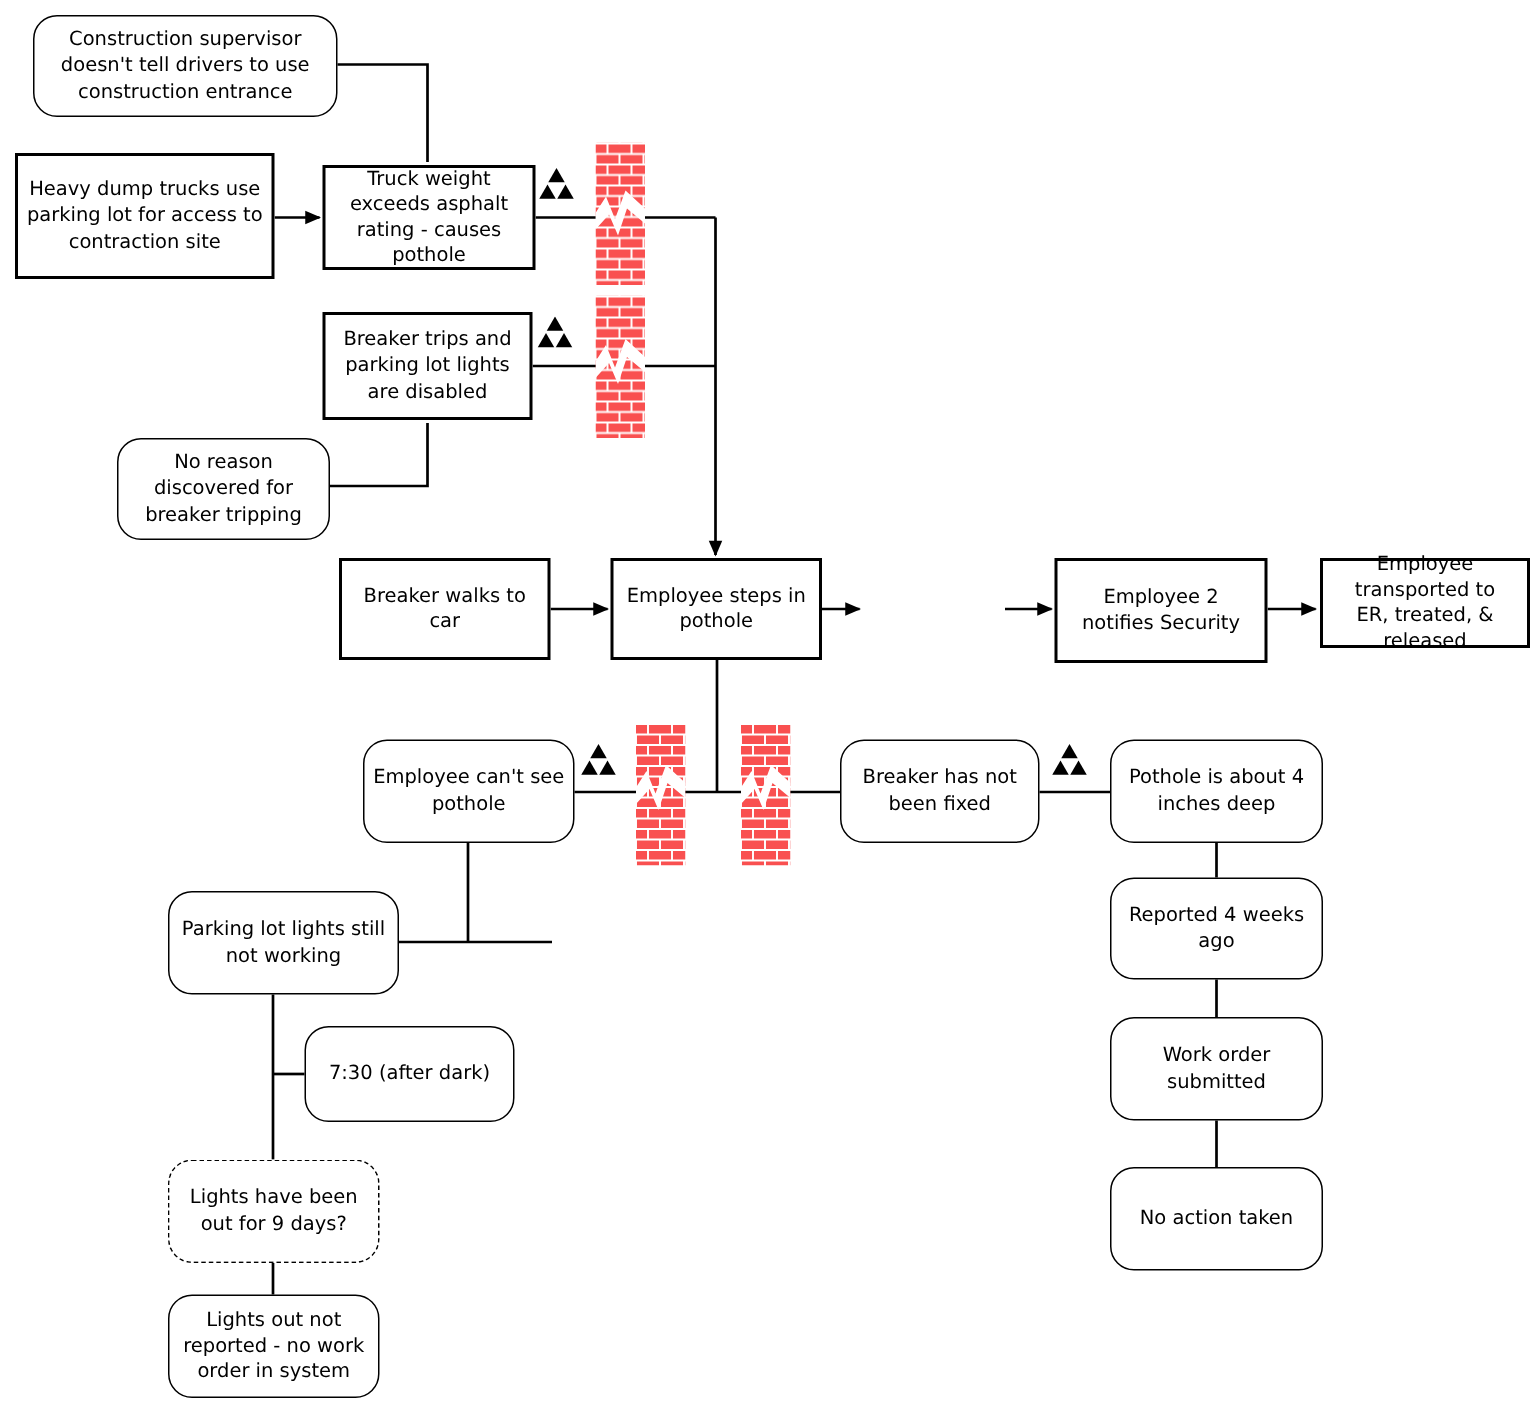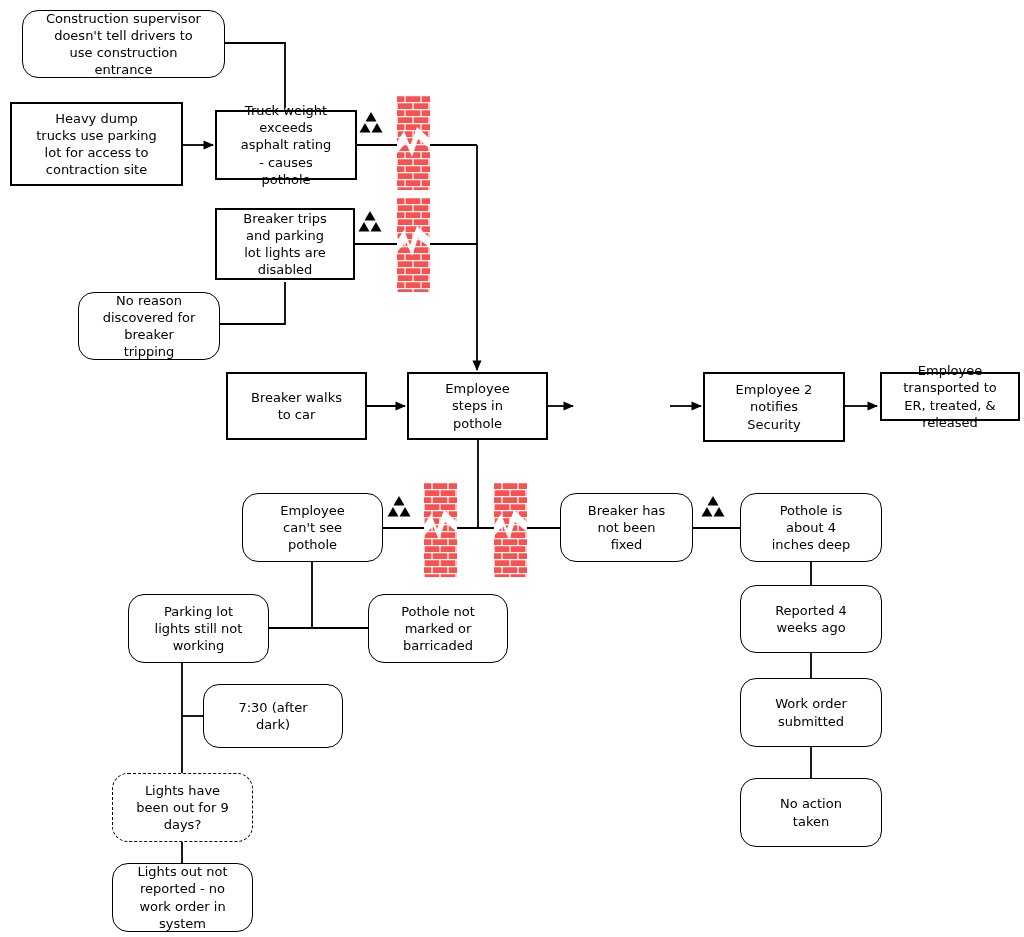--- a/index.html
+++ b/index.html
@@ -11,21 +11,21 @@
     color:#000;
   }
   svg.edges{position:absolute;left:0;top:0;z-index:1;}
   .node{
     position:absolute;
     display:flex;align-items:center;justify-content:center;
     text-align:center;
     background:#ffffff;
     font-size:13px;line-height:1.32;
     box-sizing:border-box;
-    padding:2px 23px;
+    padding:2px 5px;
     z-index:2;
   }
   .rect{border:2px solid #000;}
   .round{border:1.6px solid #000;border-radius:16px;}
   .dashed{border:1.6px dashed #000;border-radius:16px;}
   .circle{border:1.6px solid #000;border-radius:50%;}
   svg.barrier{position:absolute;z-index:3;}
   svg.tri{position:absolute;z-index:3;}
 </style>
 </head>
@@ -132,37 +132,34 @@
   </div>
   <div class="node rect" style="left:226px;top:372px;width:141px;height:68px">
     <span>Breaker walks to car</span>
   </div>
   <div class="node rect" style="left:407px;top:372px;width:141px;height:68px">
     <span>Employee steps in pothole</span>
   </div>
   <div class="node rect" style="left:703px;top:372px;width:142px;height:70px">
     <span>Employee 2 notifies Security</span>
   </div>
-  <div class="node rect" style="left:880px;top:372px;width:140px;height:49px;padding:2px 16px">
+  <div class="node rect" style="left:880px;top:372px;width:140px;height:60px;padding:2px 16px">
     <span>Employee transported to ER, treated, &amp; released</span>
   </div>
   <div class="node round" style="left:242px;top:493px;width:141px;height:69px">
     <span>Employee can't see pothole</span>
   </div>
   <div class="node round" style="left:560px;top:493px;width:133px;height:69px">
     <span>Breaker has not been fixed</span>
   </div>
   <div class="node round" style="left:740px;top:493px;width:142px;height:69px">
     <span>Pothole is about 4 inches deep</span>
   </div>
-  <div class="node round" style="left:128px;top:594px;width:141px;height:69px">
+  <div class="node round" style="left:112px;top:594px;width:154px;height:69px">
     <span>Parking lot lights still not working</span>
-  </div>
-  <div class="node round" style="left:368px;top:594px;width:140px;height:69px">
-    <span>Pothole not marked or barricaded</span>
   </div>
   <div class="node round" style="left:203px;top:684px;width:140px;height:64px">
     <span>7:30 (after dark)</span>
   </div>
   <div class="node dashed" style="left:112px;top:773px;width:141px;height:69px">
     <span>Lights have been out for 9 days?</span>
   </div>
   <div class="node round" style="left:112px;top:863px;width:141px;height:69px">
     <span>Lights out not reported - no work order in system</span>
   </div>

